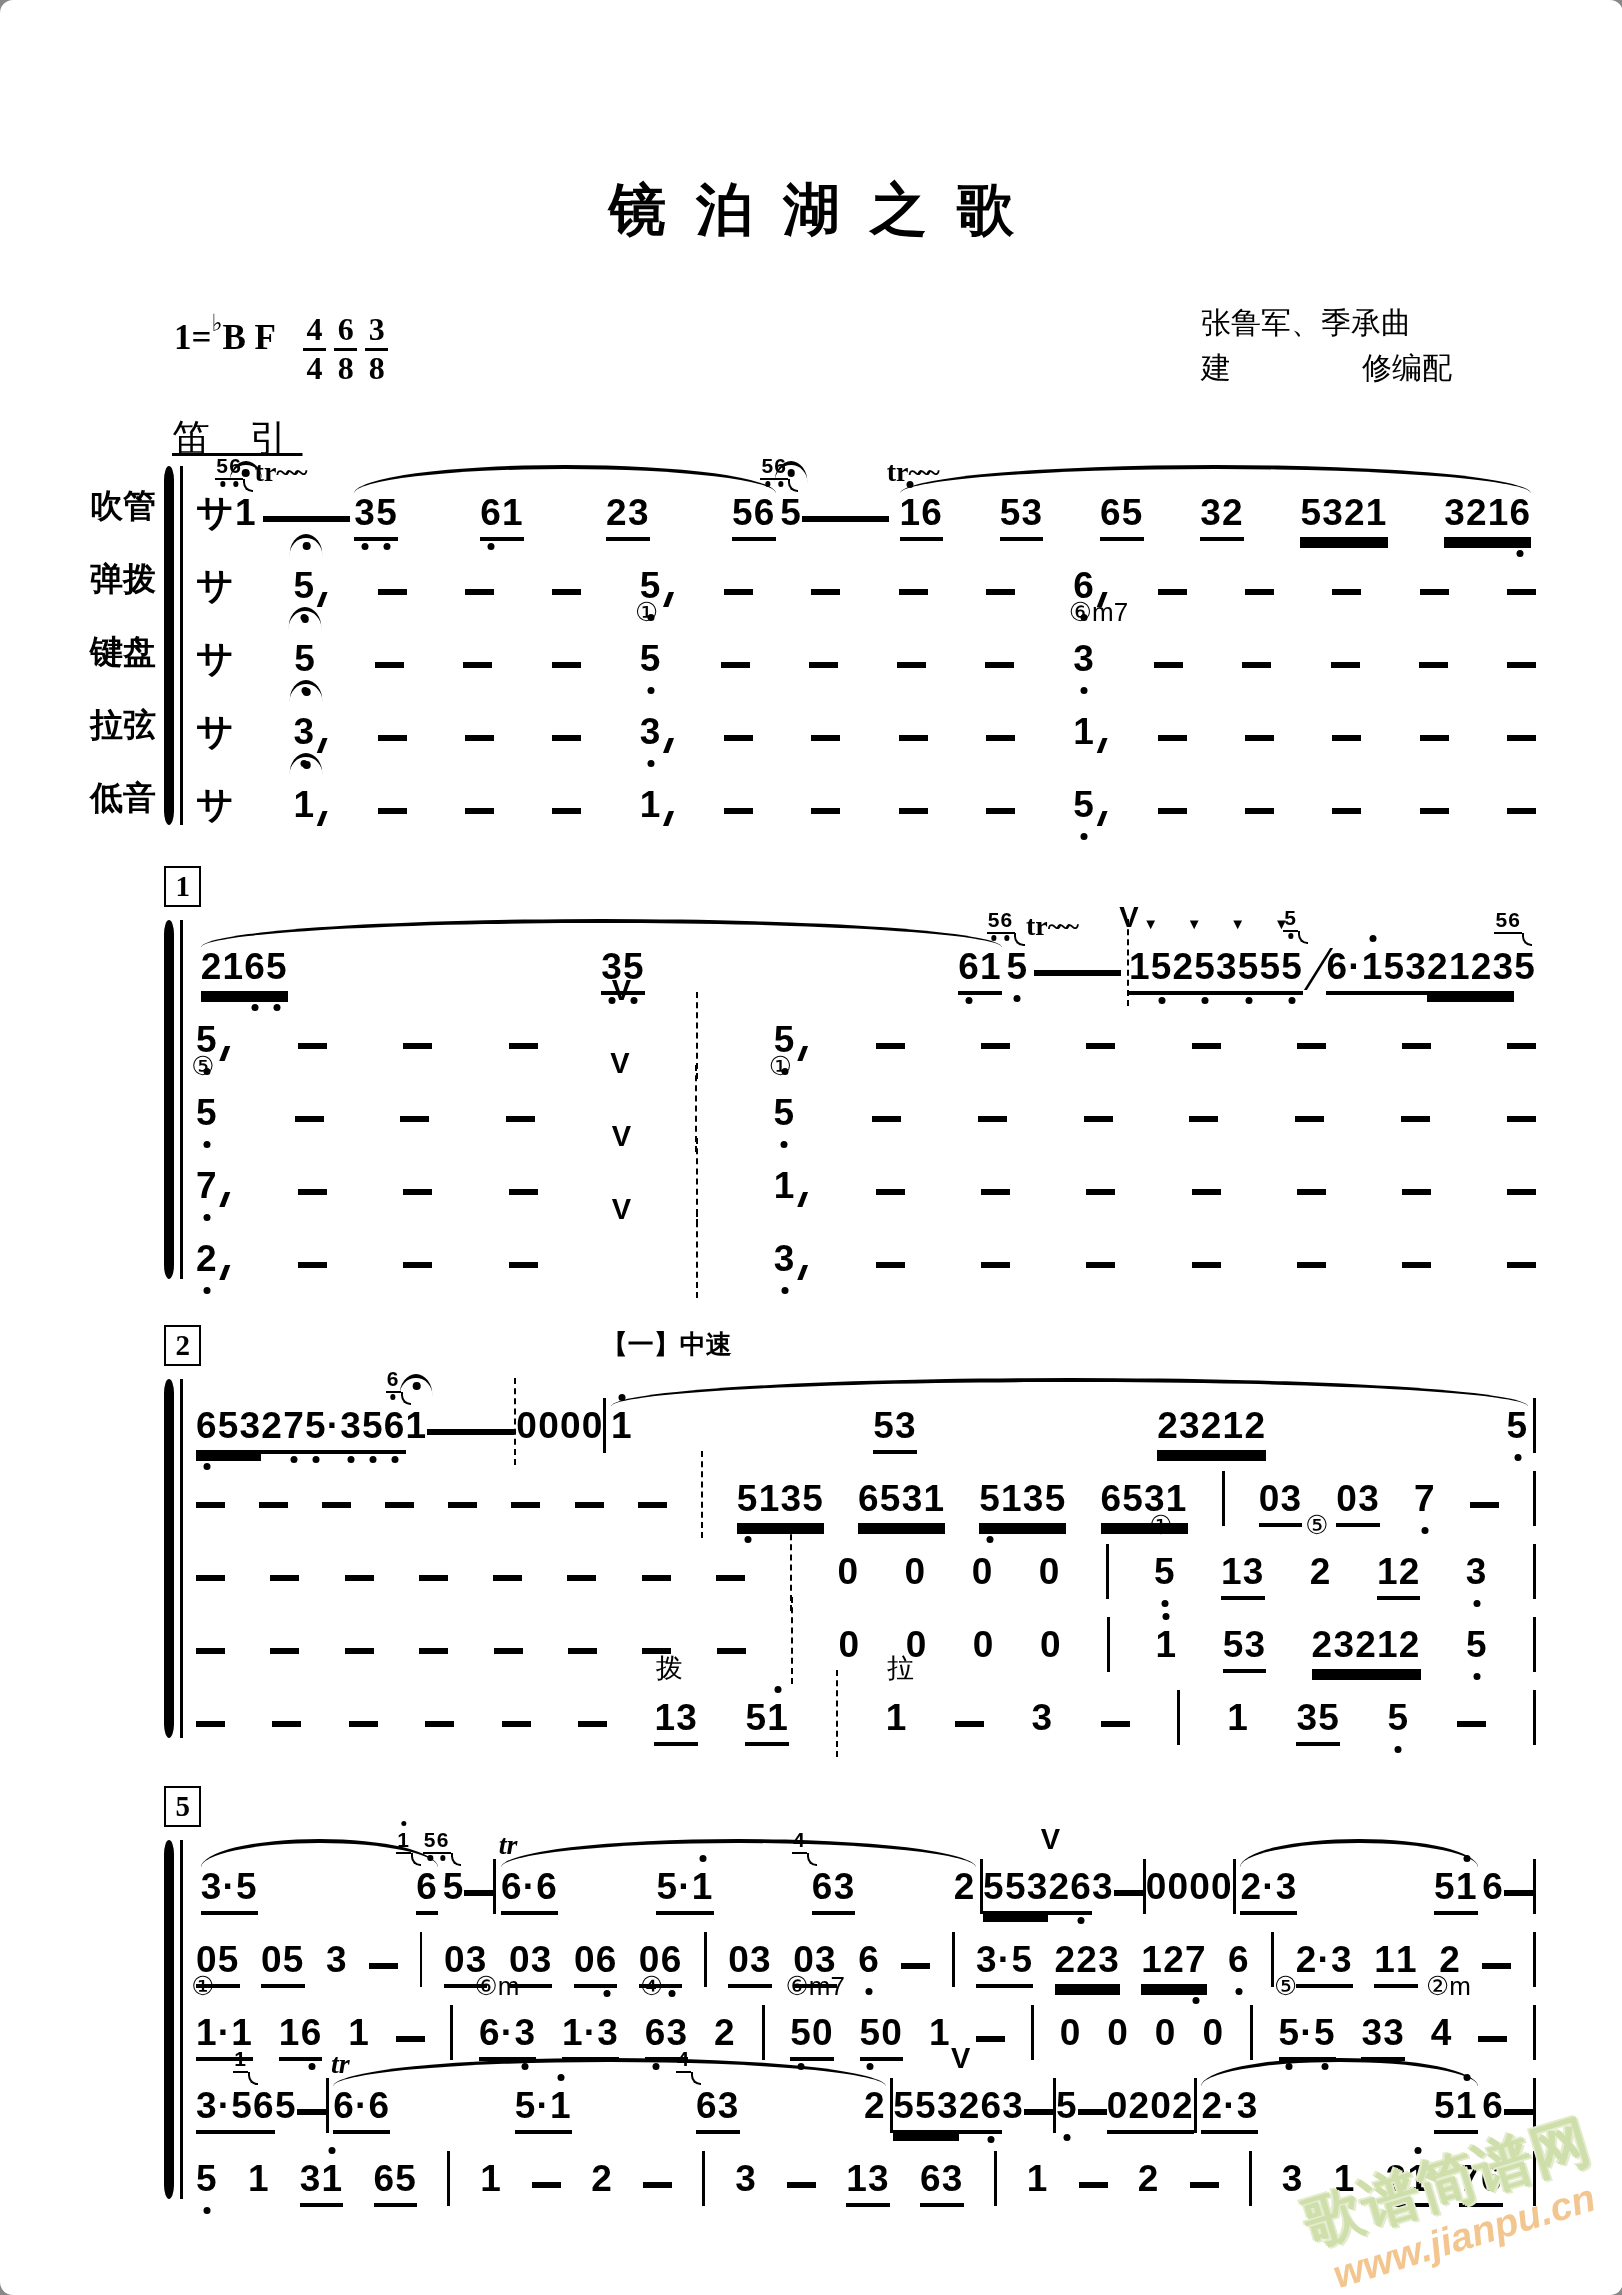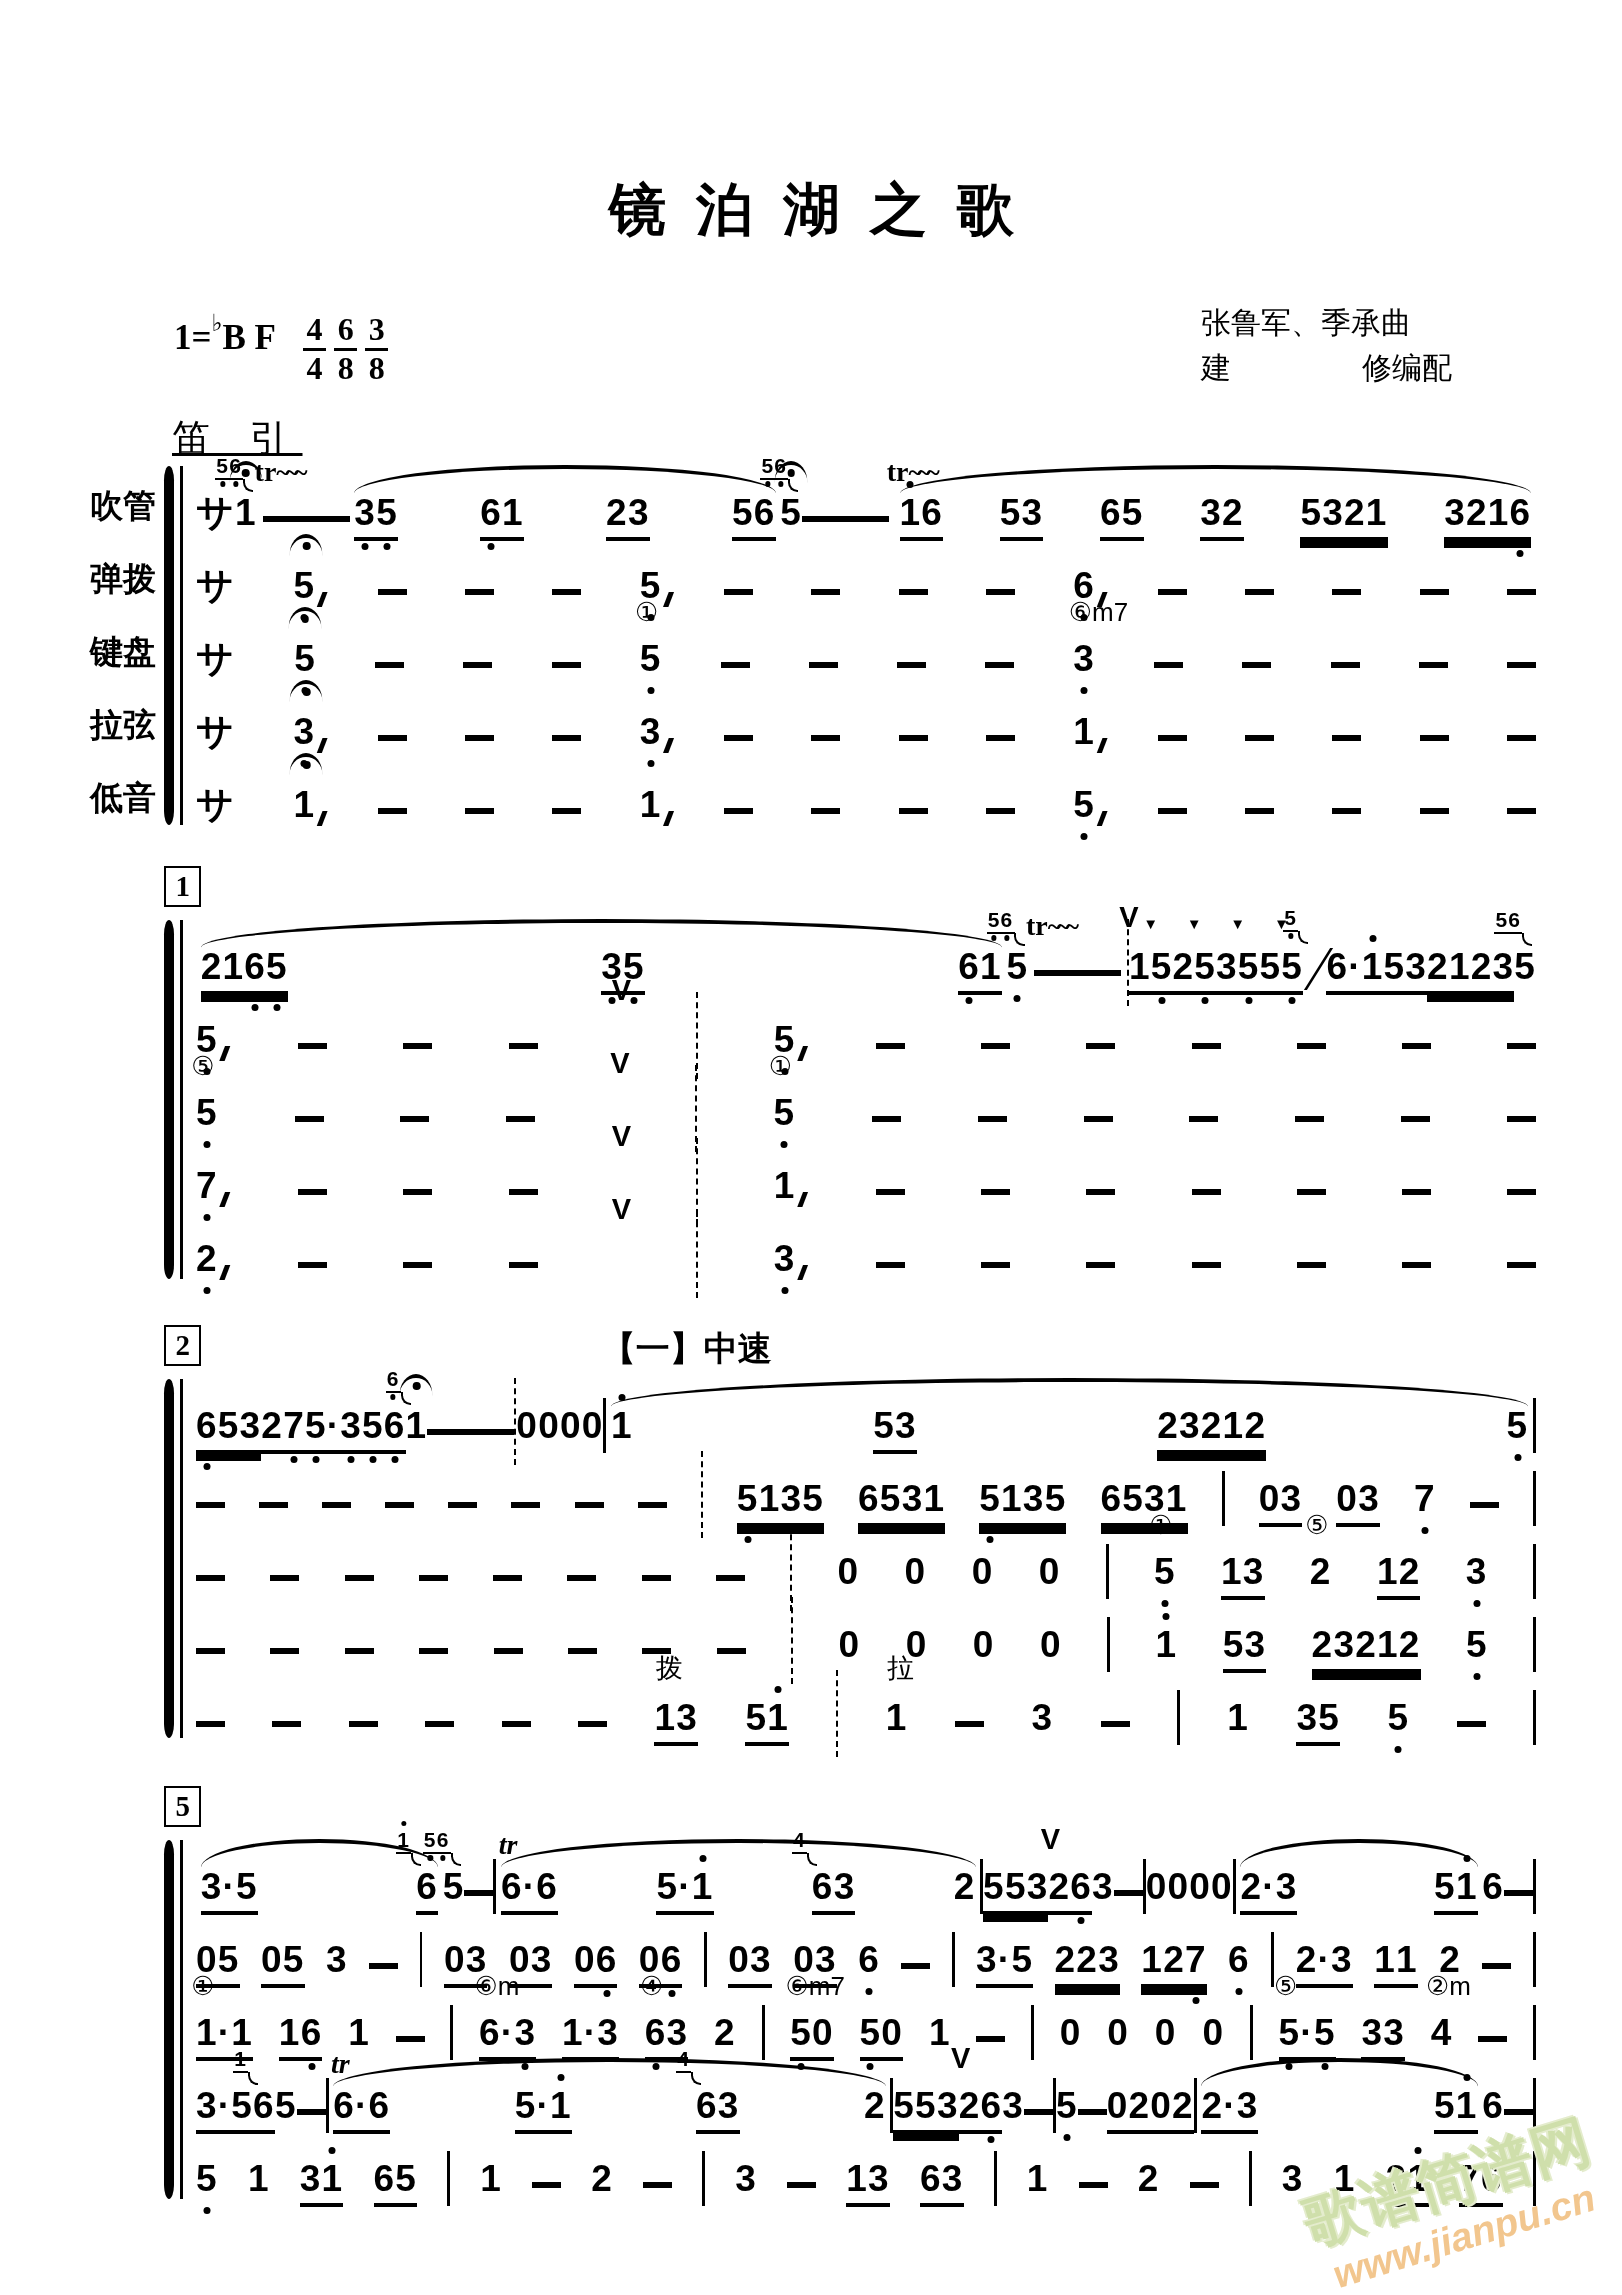--- a/index.html
+++ b/index.html
@@ -4,20 +4,21 @@
 <style>
   html,body{margin:0;padding:0;background:#888;}
   .page{
     position:relative;
     width:1623px;height:2295px;
     margin:0 auto;
     background:#ffffff;
     font-family:"Liberation Sans","DejaVu Sans",sans-serif;
     color:#000;
     overflow:hidden;
+    border-radius:13px;
   }
   
   .title{
     position:absolute;top:172px;left:0;width:100%;
     text-align:center;
     font-family:"Liberation Serif","DejaVu Serif",serif;
     font-size:57px;font-weight:bold;
     letter-spacing:30px;text-indent:30px;
     white-space:nowrap;
   }
@@ -99,21 +100,21 @@
   .ann-g .dg.lo::after{width:5.3px;height:5.3px;bottom:-10.5px;}
   .ann-g .dg.hi::before{width:5.3px;height:5.3px;top:-8.2px;}
   .ann-g::after{content:"";position:absolute;right:-10px;top:105%;width:8.2px;height:10.5px;border-left:2.9px solid #000;border-bottom:2.9px solid #000;border-bottom-left-radius:9.4px;}
   .ann-c{top:-41px;left:-4.7px;font-size:26px;font-weight:normal;white-space:nowrap;}
   .ann-tr{top:-37px;left:-2.3px;font-size:28px;font-style:italic;font-family:"Liberation Serif",serif;white-space:nowrap;}
   .ann-trw{top:-34px;left:-2.3px;font-size:28px;font-family:"Liberation Serif",serif;white-space:nowrap;}
   .ann-trw .wav{letter-spacing:-4.7px;font-size:26px;}
   .ann-v{top:-43px;right:-11.7px;font-size:29px;}
   .ann-acc{top:-32px;left:50%;transform:translateX(-50%);font-size:15px;}
   .ann-l{top:-44px;left:1.2px;font-size:27px;font-weight:normal;font-family:"Liberation Serif",serif;}
-  .ann-t{top:-75px;left:-9.4px;font-size:34px;white-space:nowrap;font-family:"Liberation Serif",serif;text-align:center;}
+  .ann-t{top:-75px;left:-9.4px;font-size:26px;white-space:nowrap;font-family:"Liberation Serif",serif;text-align:center;}
   
   .slur{display:flex;justify-content:space-between;align-items:flex-end;position:relative;padding:0 4.7px;}
   .slur::before{content:"";position:absolute;top:-29px;left:4.7px;right:4.7px;height:24.6px;border-top:4.1px solid #000;border-radius:50% 50% 0 0/100% 100% 0 0;}
   
   .watermark{
     position:absolute;right:5.8px;bottom:35px;width:327px;
     transform:rotate(-17deg);
     text-align:center;pointer-events:none;
   }
   .wm1{font-size:58px;font-weight:bold;color:#cfdfab;letter-spacing:1.2px;

